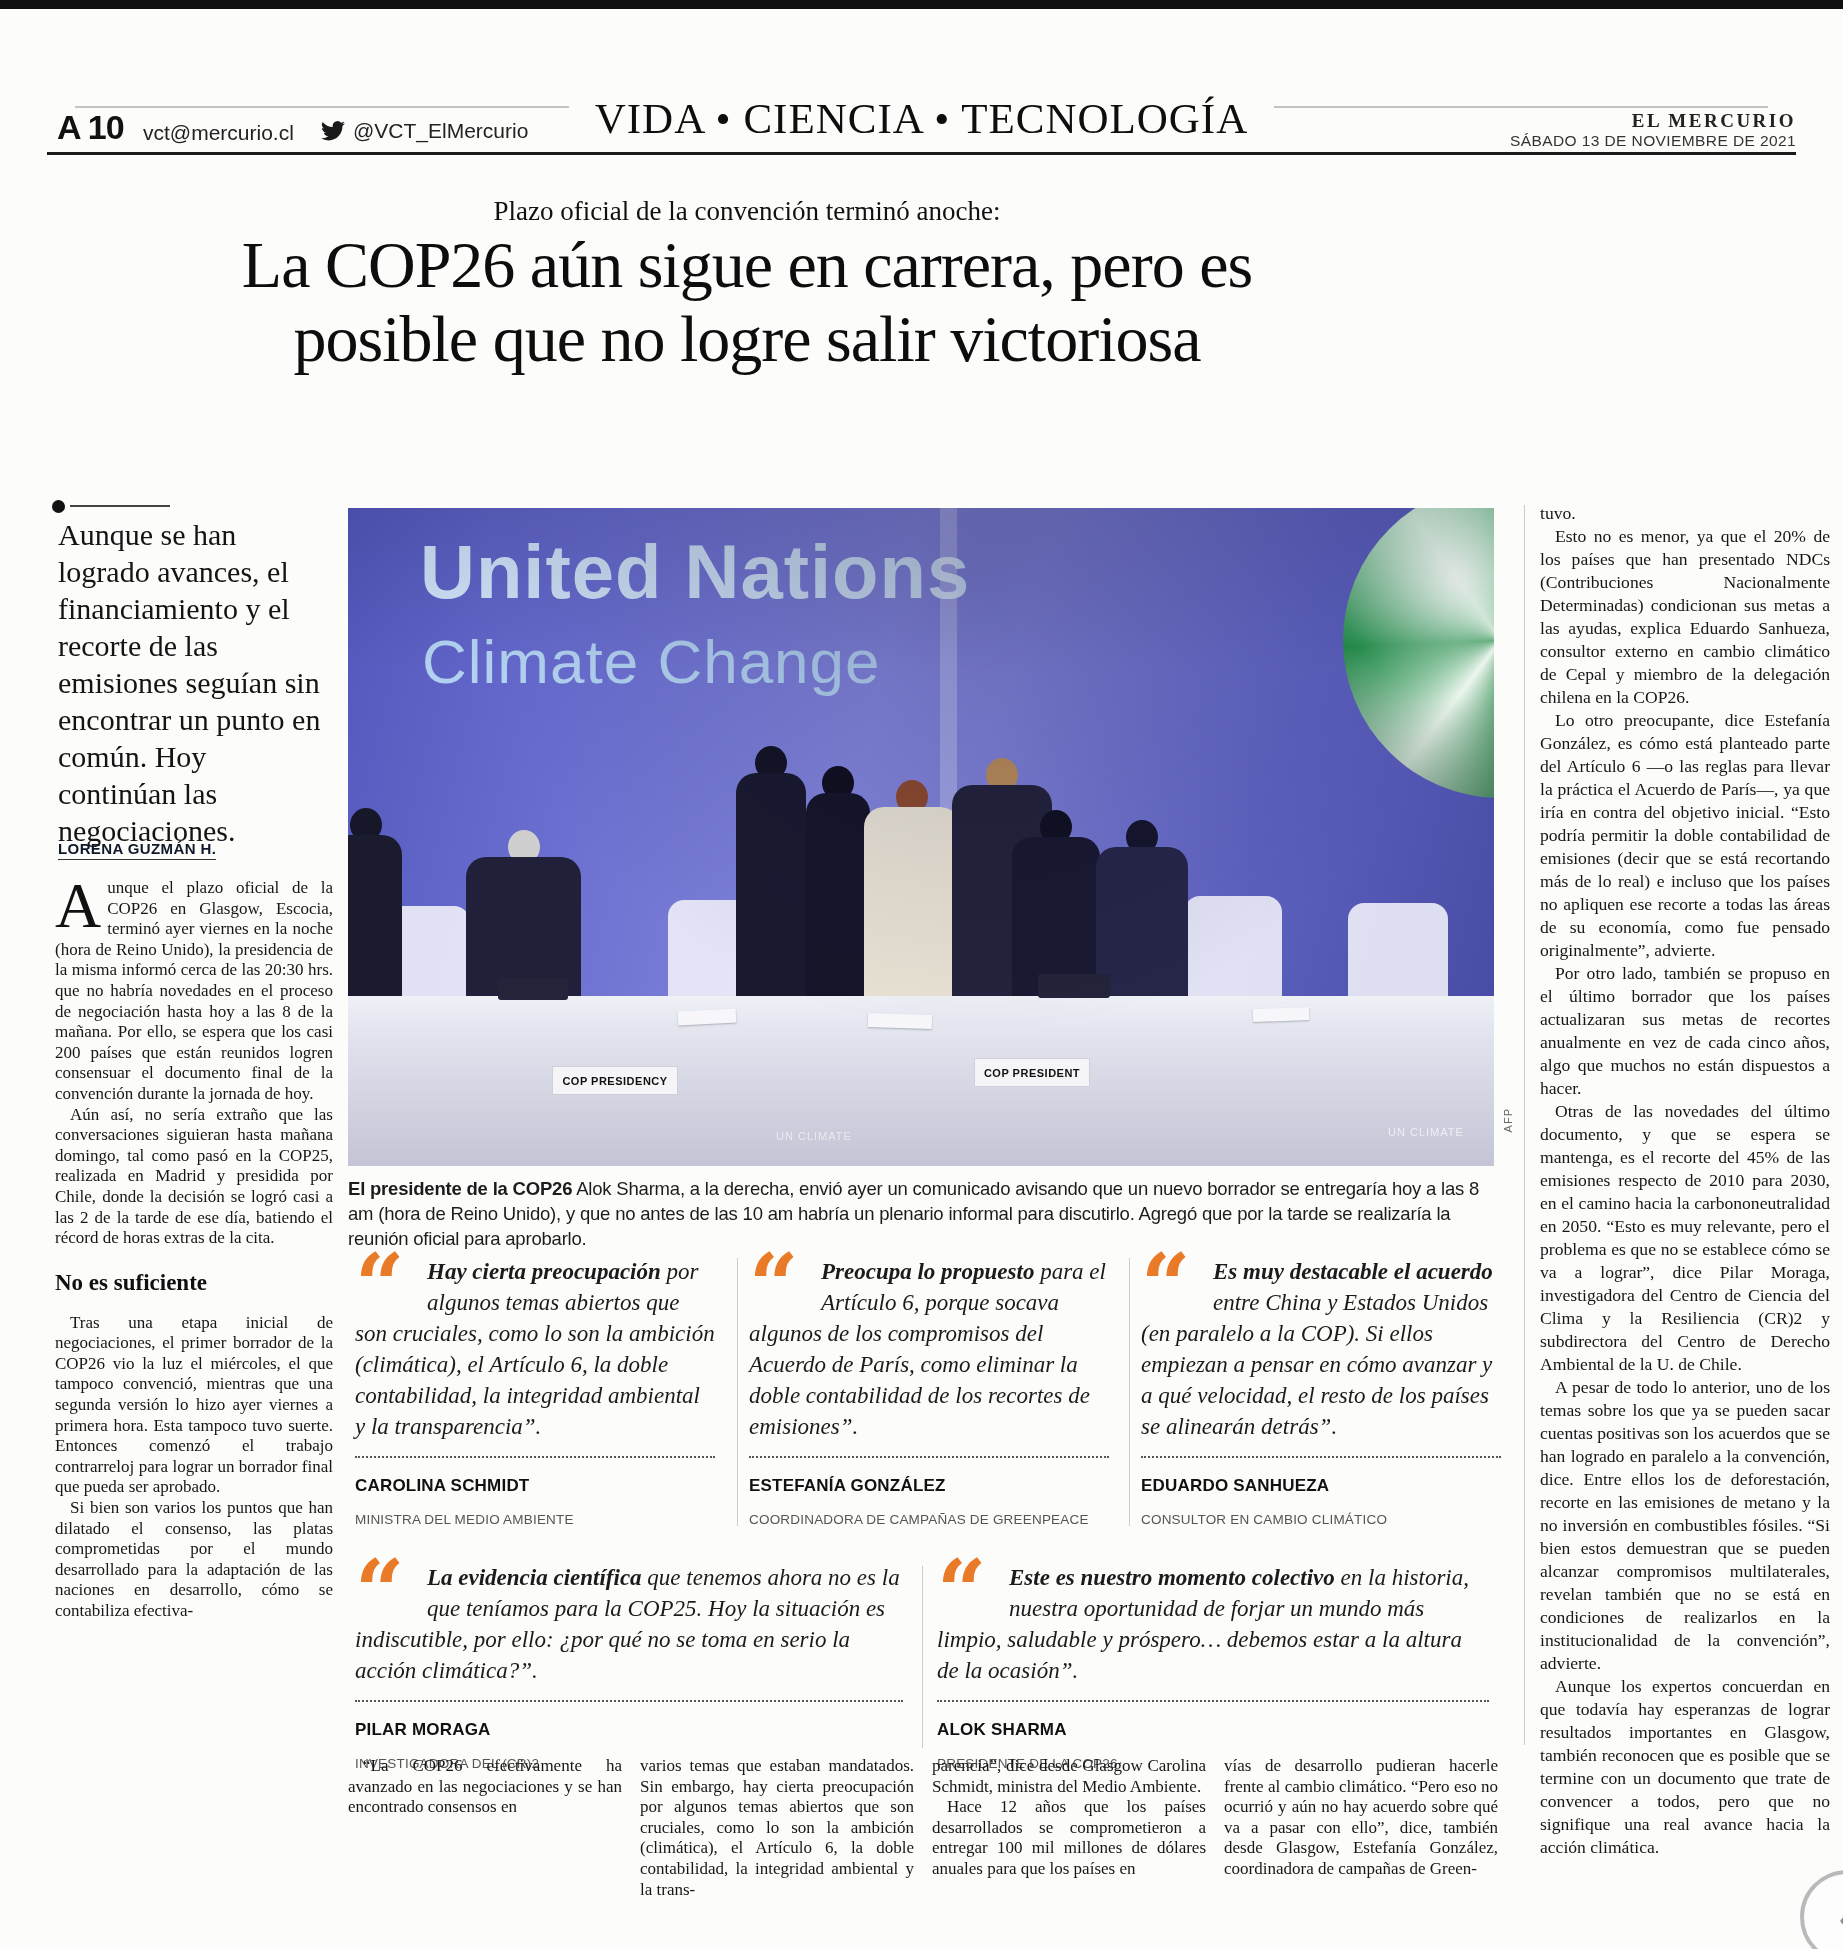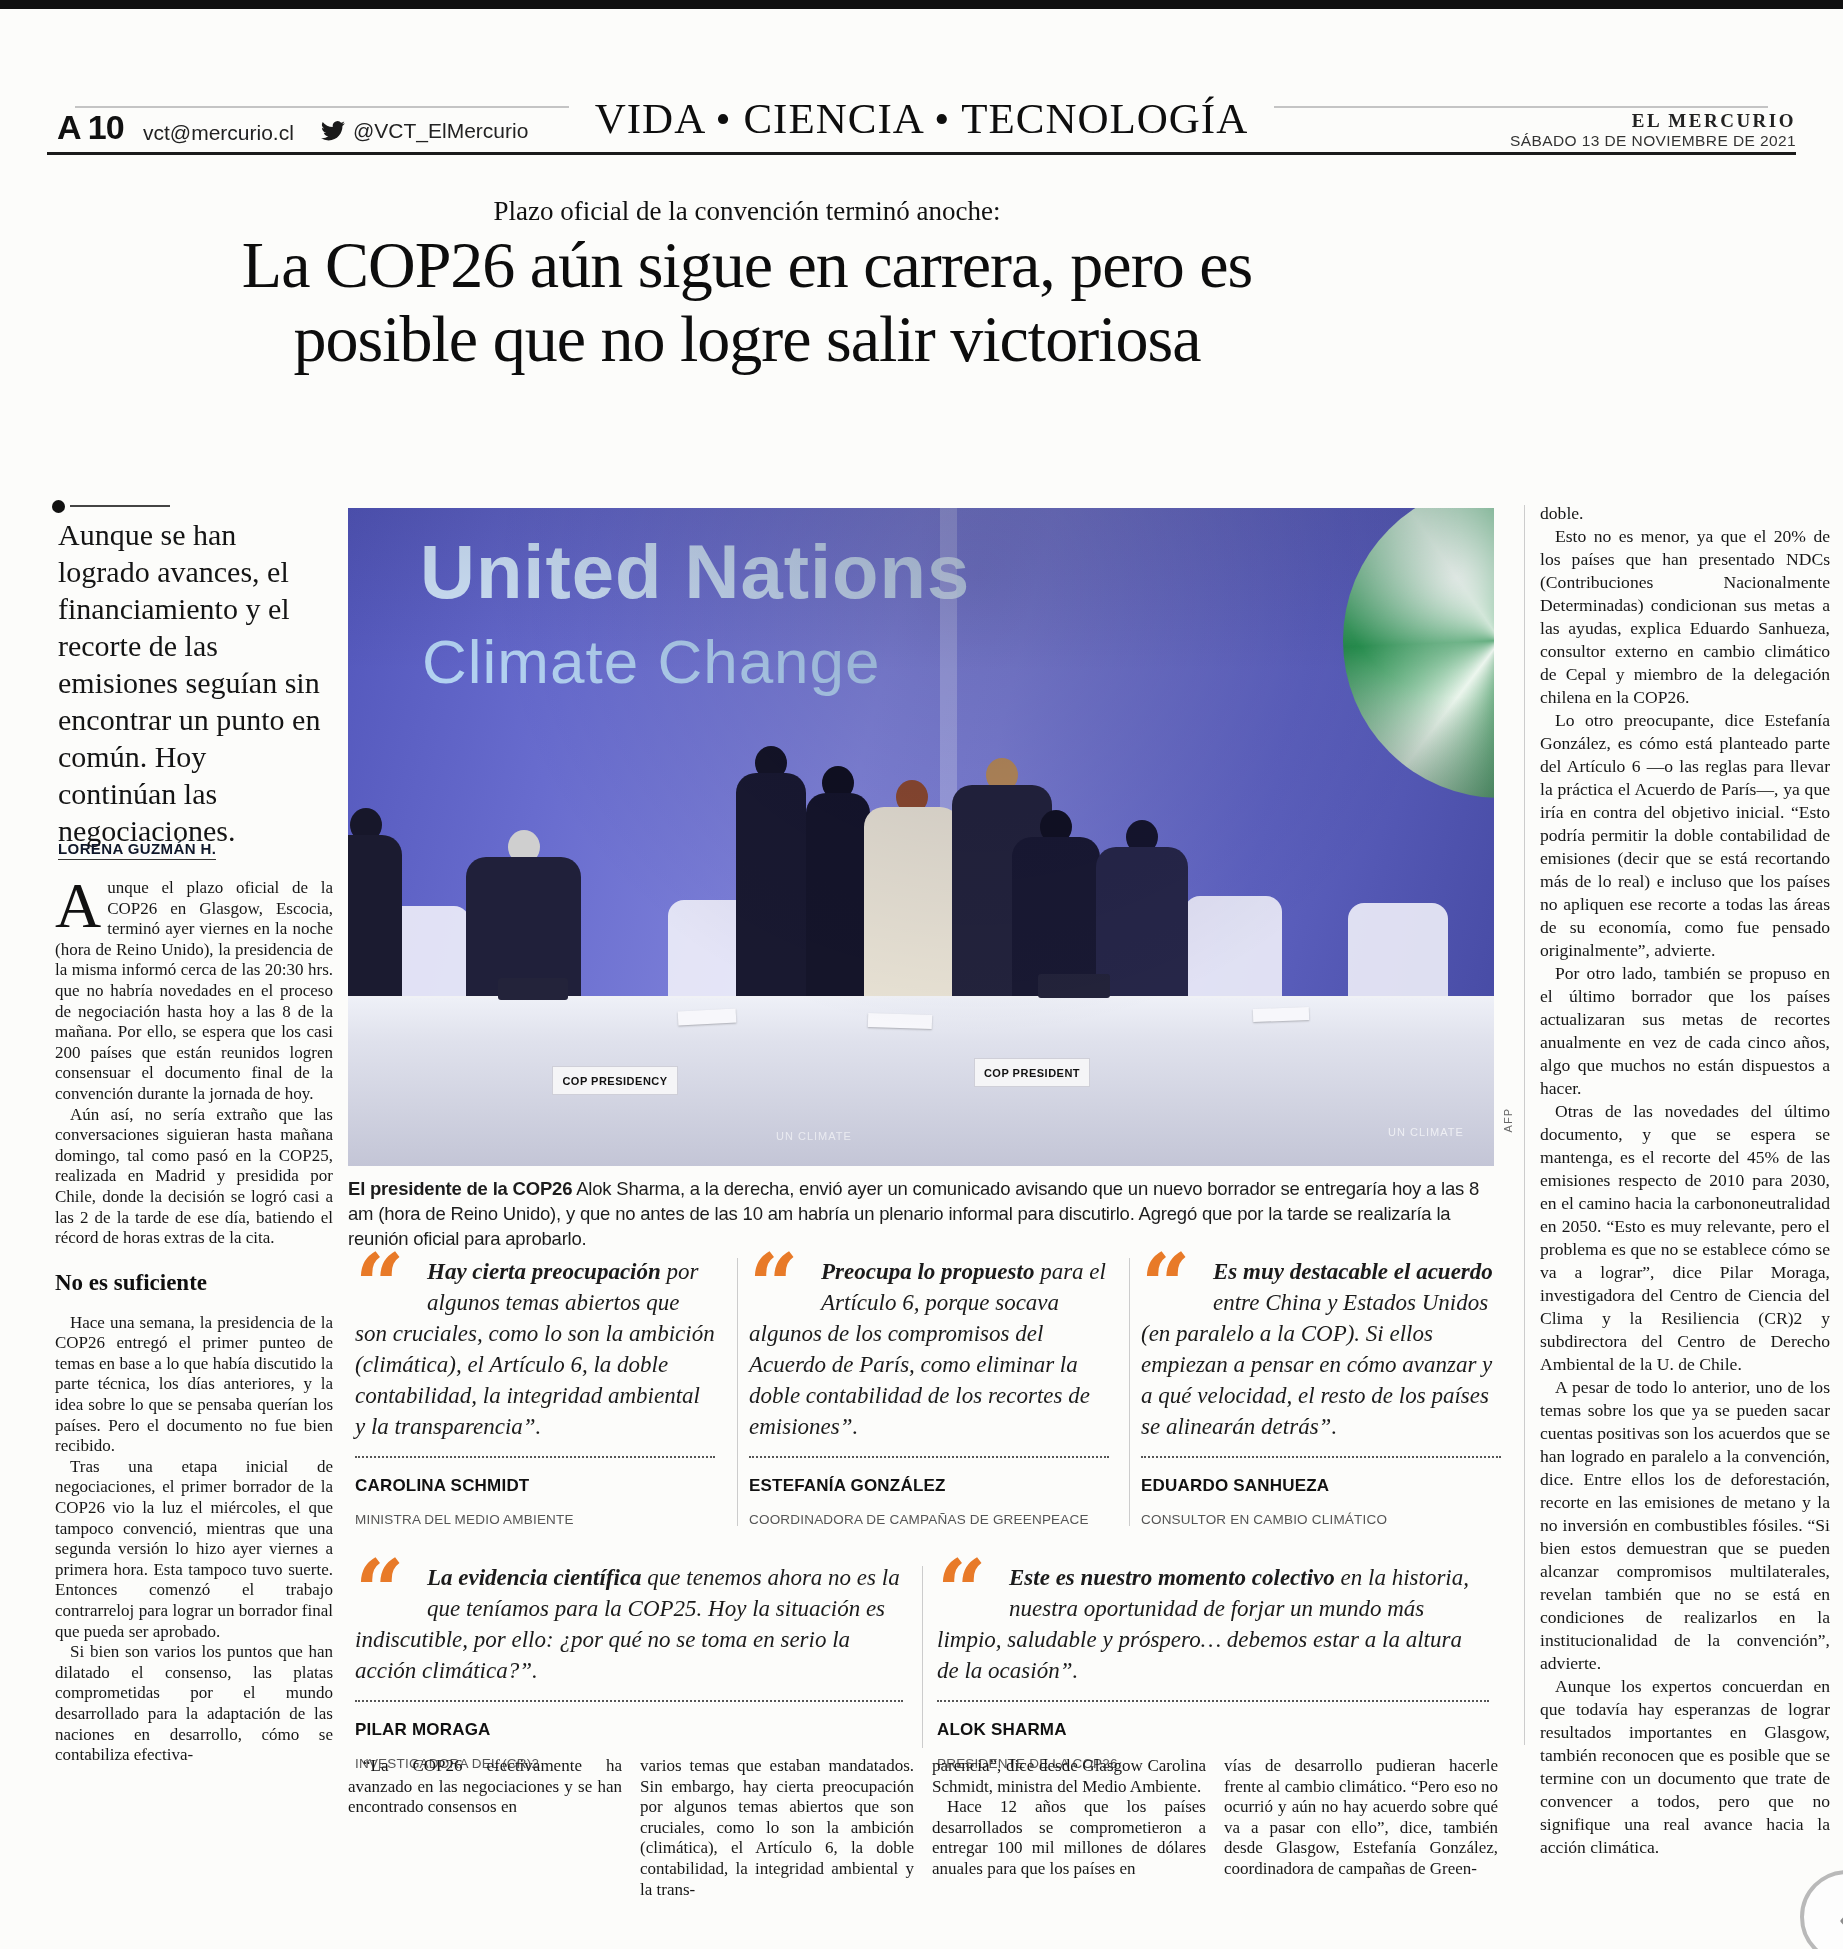--- a/index.html
+++ b/index.html
@@ -128,21 +128,20 @@
 
   <div class="abs lead-dot"></div>
   <div class="abs lead-rule"></div>
   <div class="abs summary">Aunque se han logrado avances, el financiamiento y el recorte de las emisiones seguían sin encontrar un punto en común. Hoy continúan las negociaciones.</div>
   <div class="abs byline">LORENA GUZMÁN H.</div>
 
   <div class="abs colL body-text">
     <p><span class="dropcap">A</span><span>unque el plazo oficial de la COP26 en Glasgow, Escocia, terminó ayer viernes en la noche (hora de Reino Unido), la presidencia de la misma informó cerca de las 20:30 hrs. que no habría novedades en el proceso de negociación hasta hoy a las 8 de la mañana. Por ello, se espera que los casi 200 países que están reunidos logren consensuar el documento final de la convención durante la jornada de hoy.</span></p>
     <p class="ind">Aún así, no sería extraño que las conversaciones siguieran hasta mañana domingo, tal como pasó en la COP25, realizada en Madrid y presidida por Chile, donde la decisión se logró casi a las 2 de la tarde de ese día, batiendo el récord de horas extras de la cita.</p>
     <div class="subhead">No es suficiente</div>
-    <p class="ind">Hace una semana, la presidencia de la COP26 entregó el primer punteo de temas en base a lo que había discutido la parte técnica, los días anteriores, y la idea sobre lo que se pensaba querían los países. Pero el documento no fue bien recibido.</p>
     <p class="ind">Tras una etapa inicial de negociaciones, el primer borrador de la COP26 vio la luz el miércoles, el que tampoco convenció, mientras que una segunda versión lo hizo ayer viernes a primera hora. Esta tampoco tuvo suerte. Entonces comenzó el trabajo contrarreloj para lograr un borrador final que pueda ser aprobado.</p>
     <p class="ind">Si bien son varios los puntos que han dilatado el consenso, las platas comprometidas por el mundo desarrollado para la adaptación de las naciones en desarrollo, cómo se contabiliza efectiva-</p>
   </div>
 
   <div class="abs photo">
     <div class="un-line1">United Nations</div>
     <div class="un-line2">Climate Change</div>
     <div class="pillar"></div>
     <div class="earth"></div>
 
@@ -256,21 +255,21 @@
   <div class="abs body-text" style="left:932px;top:1756px;width:274px;">
     <p>parencia”, dice desde Glasgow Carolina Schmidt, ministra del Medio Ambiente.</p>
     <p class="ind">Hace 12 años que los países desarrollados se comprometieron a entregar 100 mil millones de dólares anuales para que los países en</p>
   </div>
   <div class="abs body-text" style="left:1224px;top:1756px;width:274px;">
     <p>vías de desarrollo pudieran hacerle frente al cambio climático. “Pero eso no ocurrió y aún no hay acuerdo sobre qué va a pasar con ello”, dice, también desde Glasgow, Estefanía González, coordinadora de campañas de Green-</p>
   </div>
 
   <div class="abs vrule" style="left:1524px;top:505px;height:1240px;"></div>
   <div class="abs colR body-text">
-    <p>doble.</p>
+    <p>tuvo.</p>
     <p class="ind">Esto no es menor, ya que el 20% de los países que han presentado NDCs (Contribuciones Nacionalmente Determinadas) condicionan sus metas a las ayudas, explica Eduardo Sanhueza, consultor externo en cambio climático de Cepal y miembro de la delegación chilena en la COP26.</p>
     <p class="ind">Lo otro preocupante, dice Estefanía González, es cómo está planteado parte del Artículo 6 —o las reglas para llevar la práctica el Acuerdo de París—, ya que iría en contra del objetivo inicial. “Esto podría permitir la doble contabilidad de emisiones (decir que se está recortando más de lo real) e incluso que los países no apliquen ese recorte a todas las áreas de su economía, como fue pensado originalmente”, advierte.</p>
     <p class="ind">Por otro lado, también se propuso en el último borrador que los países actualizaran sus metas de recortes anualmente en vez de cada cinco años, algo que muchos no están dispuestos a hacer.</p>
     <p class="ind">Otras de las novedades del último documento, y que se espera se mantenga, es el recorte del 45% de las emisiones respecto de 2010 para 2030, en el camino hacia la carbononeutralidad en 2050. “Esto es muy relevante, pero el problema es que no se establece cómo se va a lograr”, dice Pilar Moraga, investigadora del Centro de Ciencia del Clima y la Resiliencia (CR)2 y subdirectora del Centro de Derecho Ambiental de la U. de Chile.</p>
     <p class="ind">A pesar de todo lo anterior, uno de los temas sobre los que ya se pueden sacar cuentas positivas son los acuerdos que se han logrado en paralelo a la convención, dice. Entre ellos los de deforestación, recorte en las emisiones de metano y la no inversión en combustibles fósiles. “Si bien estos demuestran que se pueden alcanzar compromisos multilaterales, revelan también que no se está en condiciones de realizarlos en la institucionalidad de la convención”, advierte.</p>
     <p class="ind">Aunque los expertos concuerdan en que todavía hay esperanzas de lograr resultados importantes en Glasgow, también reconocen que es posible que se termine con un documento que trate de convencer a todos, pero que no signifique una real avance hacia la acción climática.</p>
   </div>
 
   <div class="abs nav-btn">
     <span>‹</span>

